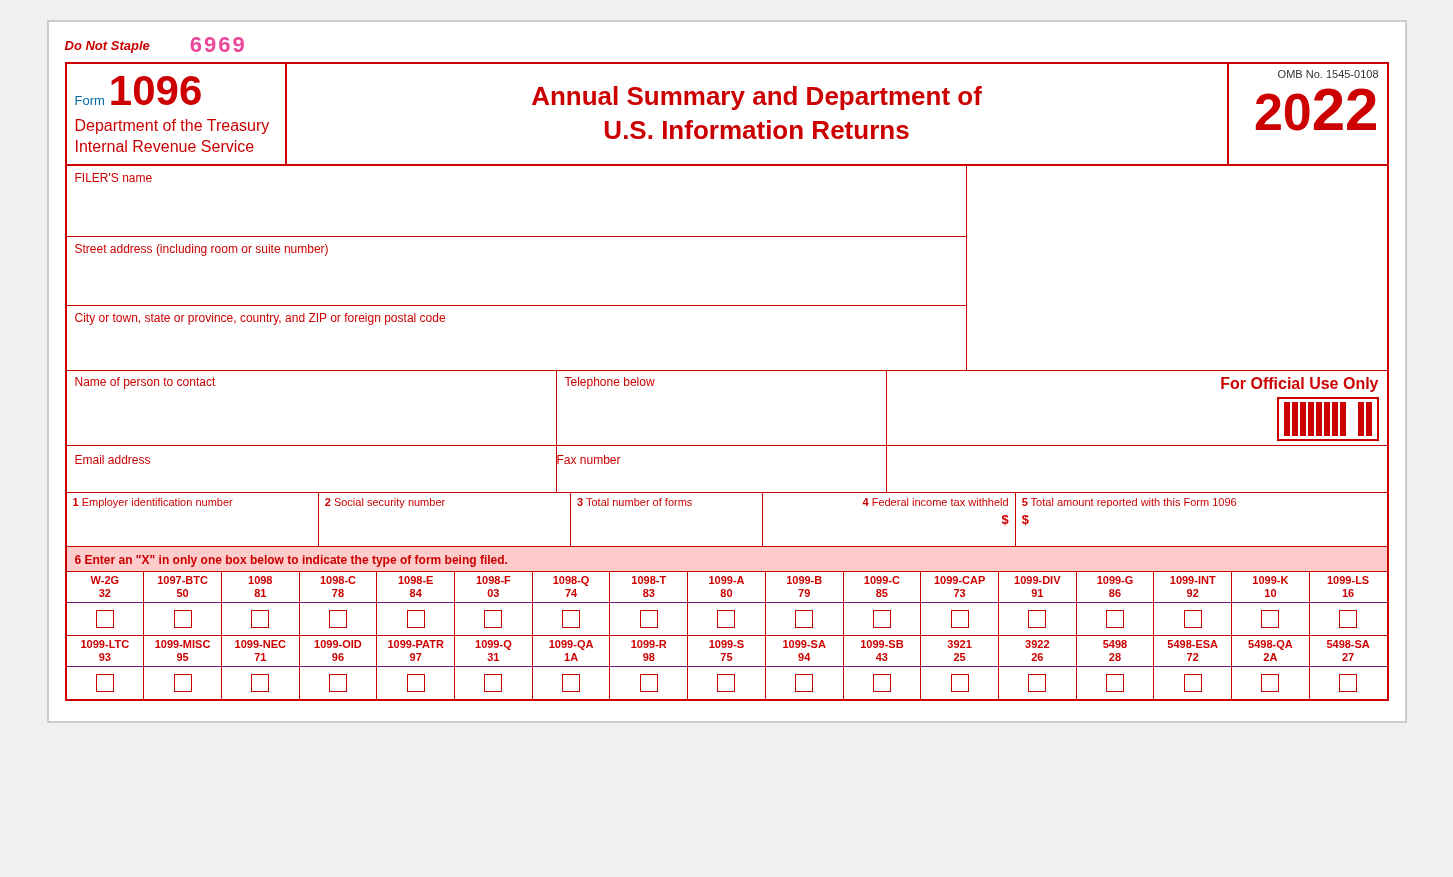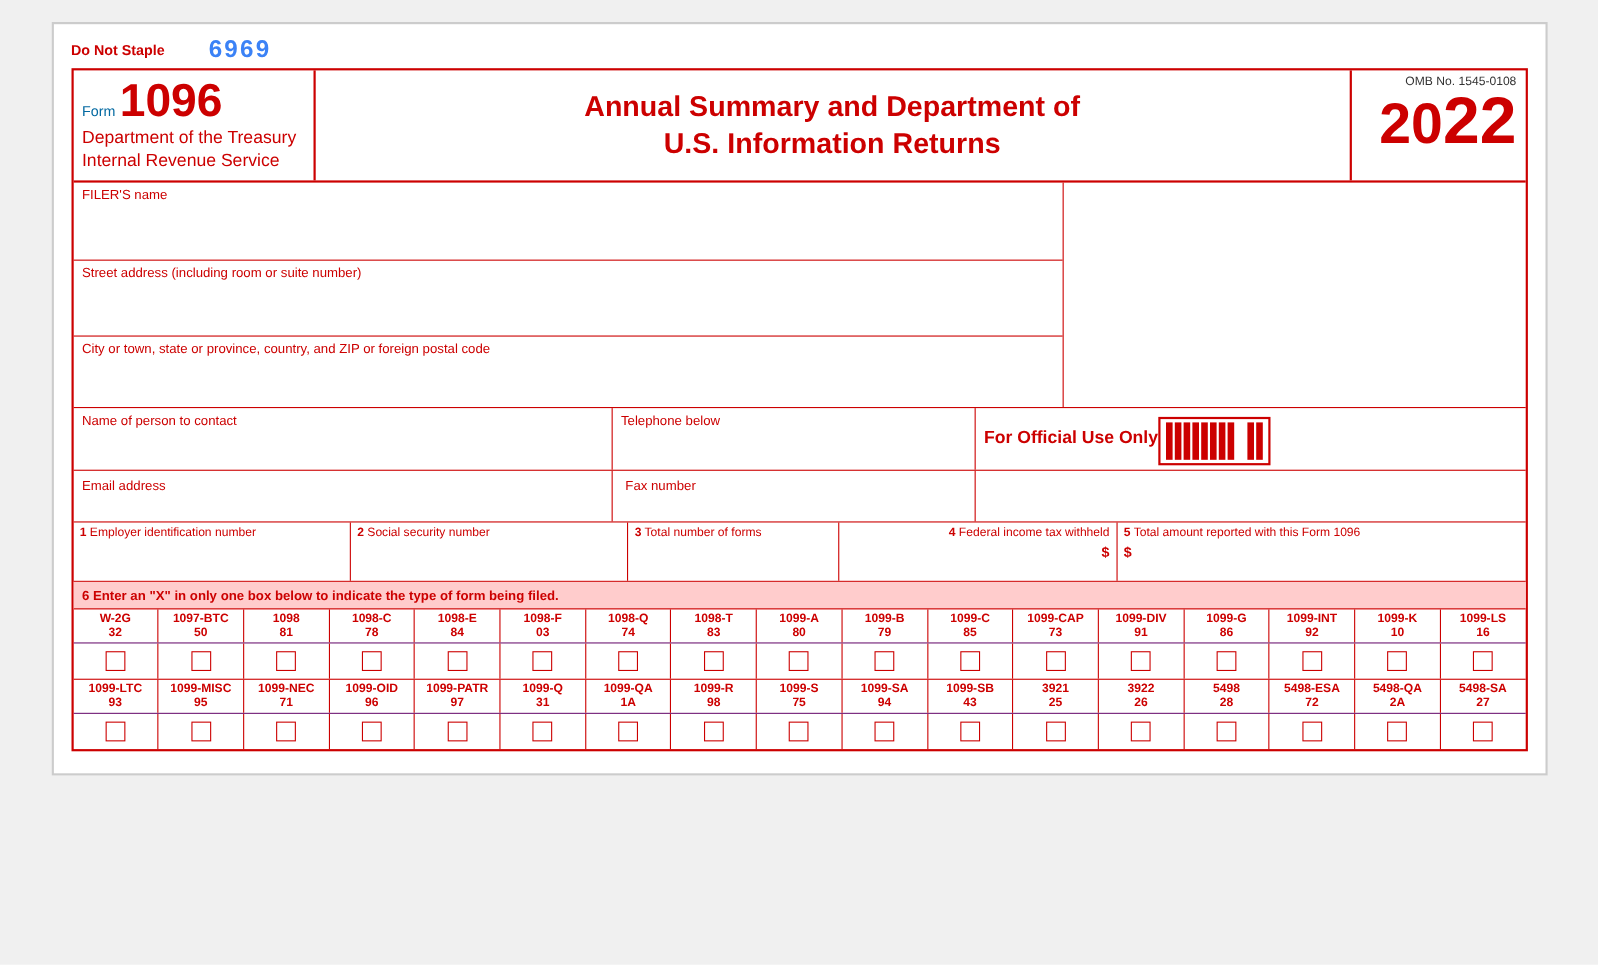--- a/index.html
+++ b/index.html
@@ -21,25 +21,26 @@
     .top-bar {
       display: flex;
       align-items: center;
       gap: 40px;
       margin-bottom: 4px;
     }
     .do-not-staple {
       color: #cc0000;
       font-size: 13px;
       font-weight: bold;
+      font-style: italic;
     }
     .form-number-top {
       font-size: 22px;
       font-weight: bold;
-      color: #3b82f6;
+      color: #ec4899;
       letter-spacing: 2px;
     }
     .main-form {
       border: 2px solid #cc0000;
     }
     
     .header-row {
       display: flex;
       border-bottom: 2px solid #cc0000;
     }
@@ -125,37 +126,37 @@
       width: 330px;
       border-right: 1px solid #cc0000;
       padding: 4px 8px;
       display: flex;
       flex-direction: column;
     }
     .official-use-block {
       flex: 1;
       padding: 4px 8px;
       display: flex;
-      flex-direction: row;
-      align-items: center;
+      flex-direction: column;
+      align-items: flex-end;
     }
     .email-fax-row {
       display: flex;
       border-bottom: 1px solid #cc0000;
       min-height: 42px;
     }
     .email-block {
       width: 490px;
       border-right: 1px solid #cc0000;
       padding: 4px 8px;
     }
     .fax-block {
       width: 330px;
       border-right: 1px solid #cc0000;
-      padding: 4px 12px;
+      padding: 4px 0;
     }
     
     .numbers-row {
       display: flex;
       border-bottom: 1px solid #cc0000;
       min-height: 54px;
     }
     .num-cell {
       border-right: 1px solid #cc0000;
       padding: 3px 6px;

